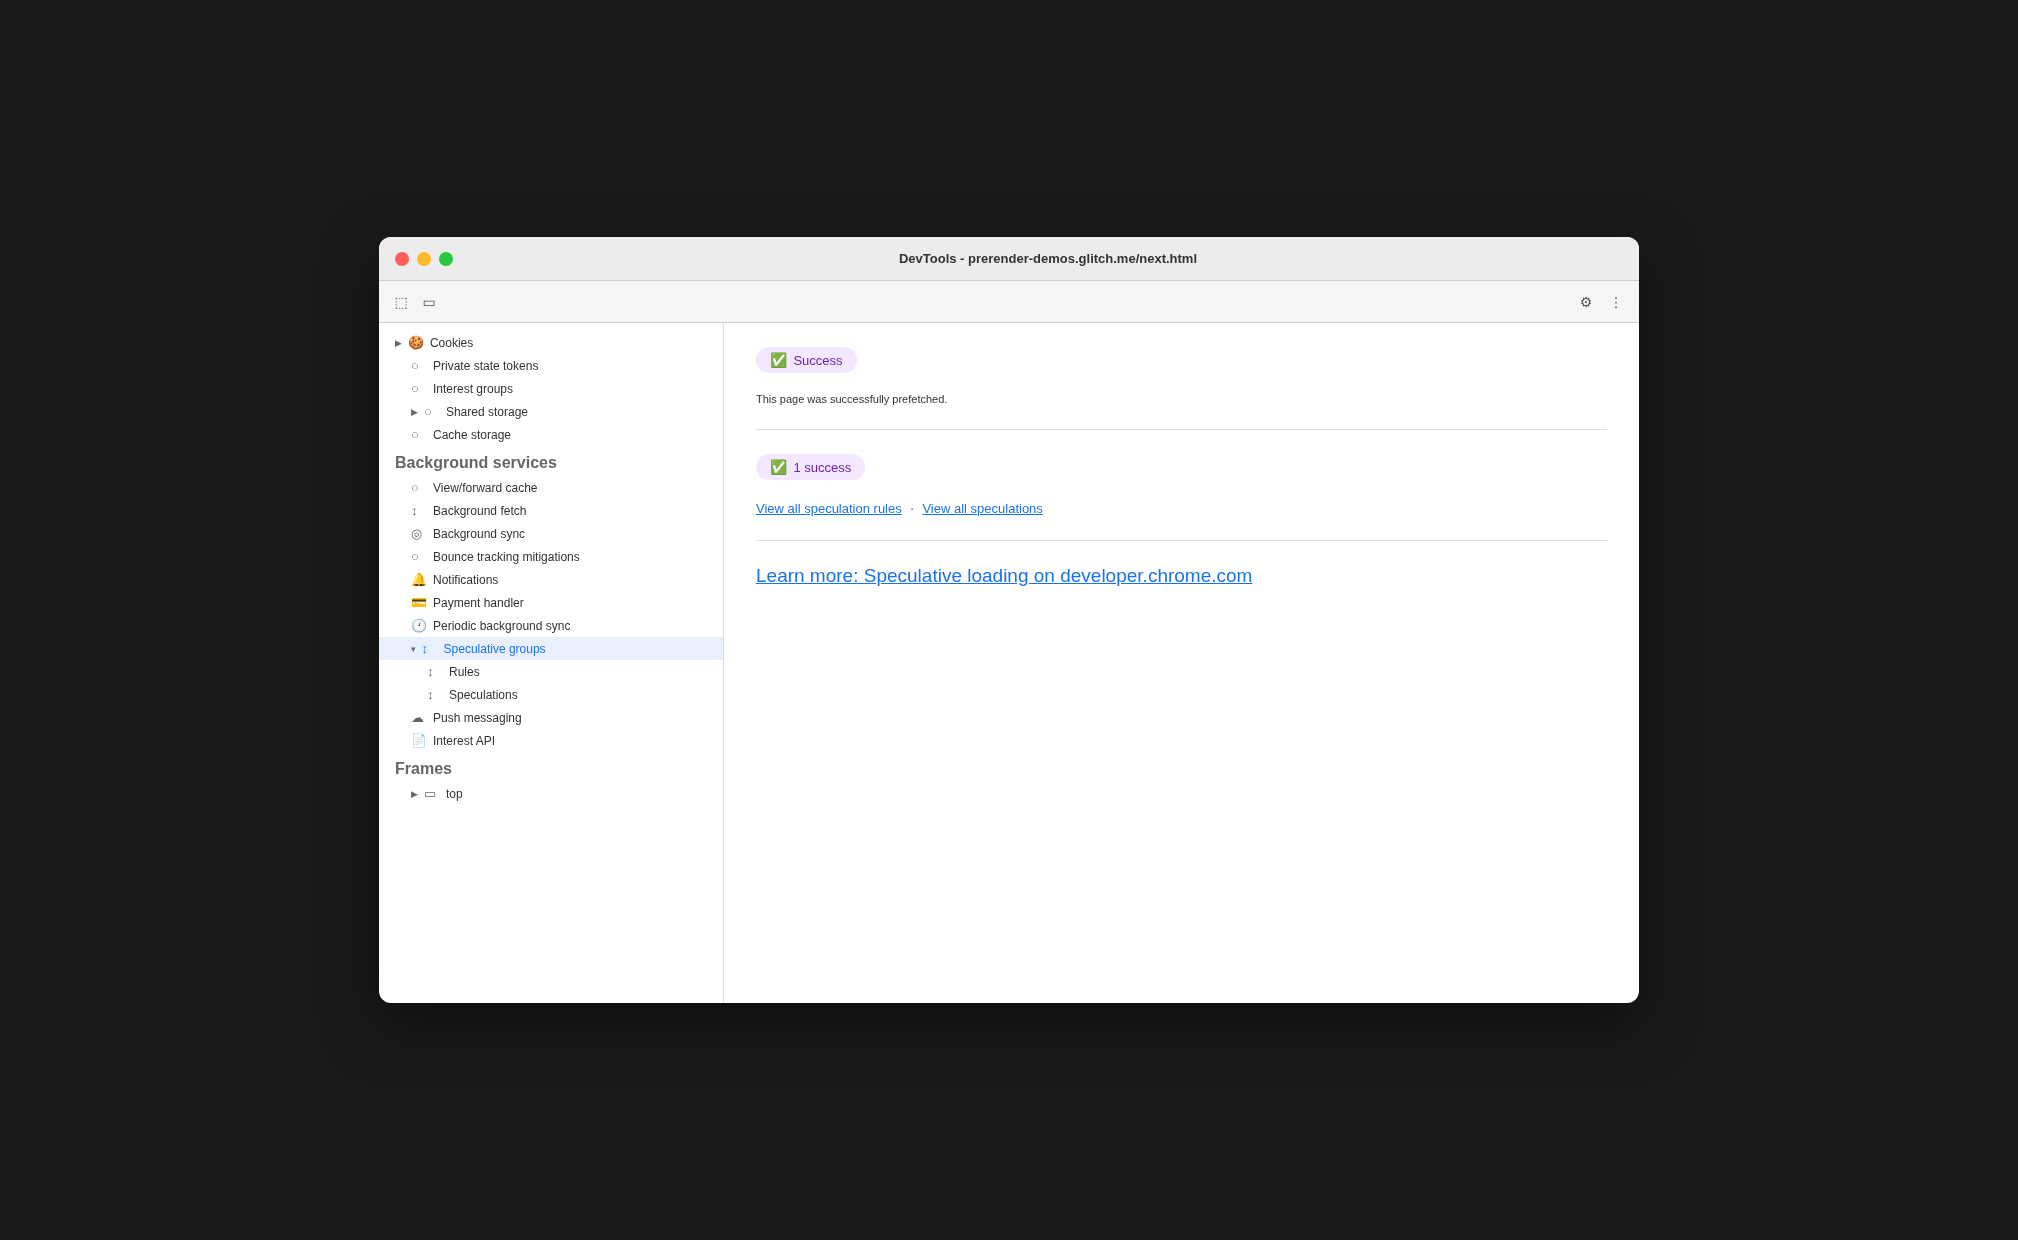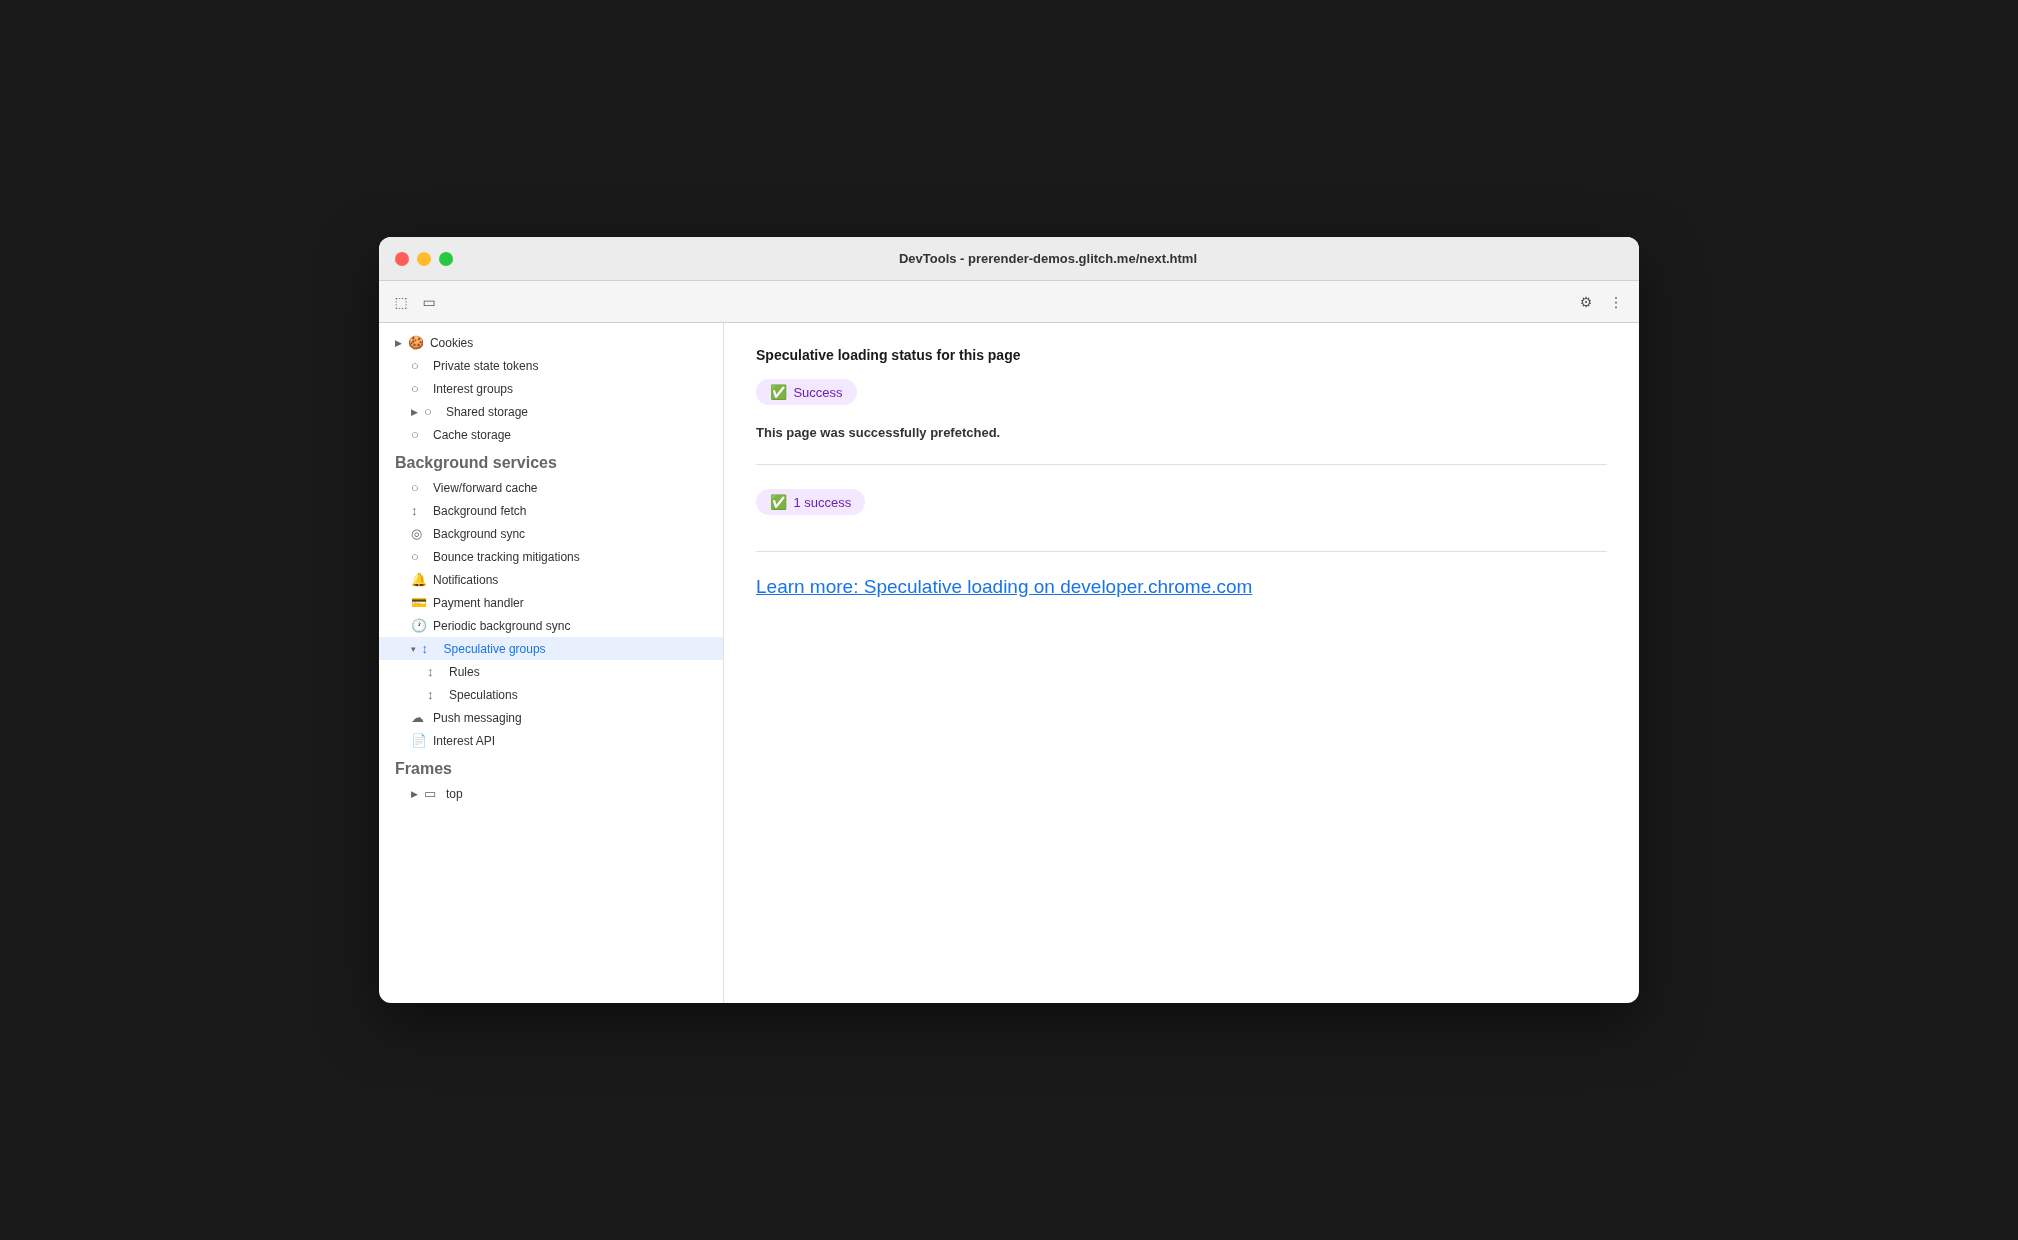--- a/index.html
+++ b/index.html
@@ -184,24 +184,23 @@
       margin-bottom: 12px;
     }
     .badge-success {
       background: #f3e8ff;
       color: #6b21a8;
     }
     .badge-icon {
       font-size: 14px;
     }
     .section-text {
-      font-size: 13px;
+      font-size: 11px;
       color: #333;
       margin-top: 8px;
-      font-weight: bold;
     }
     .links-row {
       display: flex;
       align-items: center;
       gap: 8px;
       margin-top: 8px;
     }
     .panel-link {
       font-size: 13px;
       color: #1a73e8;
@@ -326,33 +325,37 @@
       <div class="sidebar-item indent1">
         <span class="chevron">▶</span>
         <span class="sidebar-icon">▭</span>
         <span>top</span>
       </div>
     </div>
 
     <div class="panel">
 
       <div class="section">
-        <div class="section-title">Speculative loading status for this page</div>
         <div class="badge badge-success">
           <span class="badge-icon">✅</span>
           <span>Success</span>
         </div>
         <div class="section-text">This page was successfully prefetched.</div>
       </div>
 
       <div class="section">
         <div class="badge badge-success">
           <span class="badge-icon">✅</span>
           <span>1 success</span>
         </div>
+        <div class="links-row">
+          <a class="panel-link">View all speculation rules</a>
+          <span class="separator-dot">·</span>
+          <a class="panel-link">View all speculations</a>
+        </div>
       </div>
 
       <div class="section">
         <a class="learn-more-link">Learn more: Speculative loading on developer.chrome.com</a>
       </div>
 
     </div>
   </div>
 </div>
 

